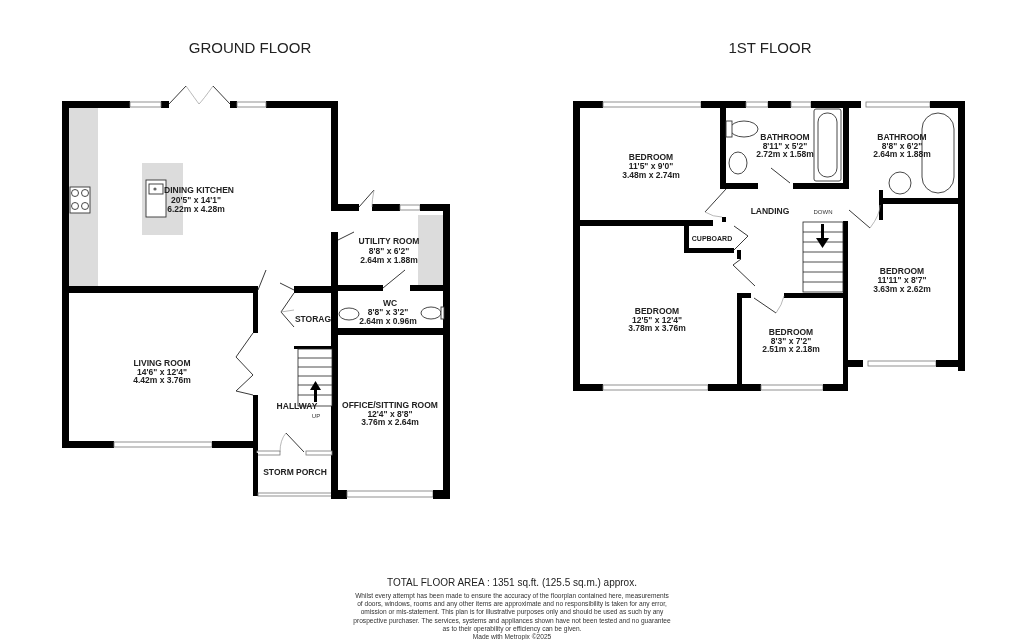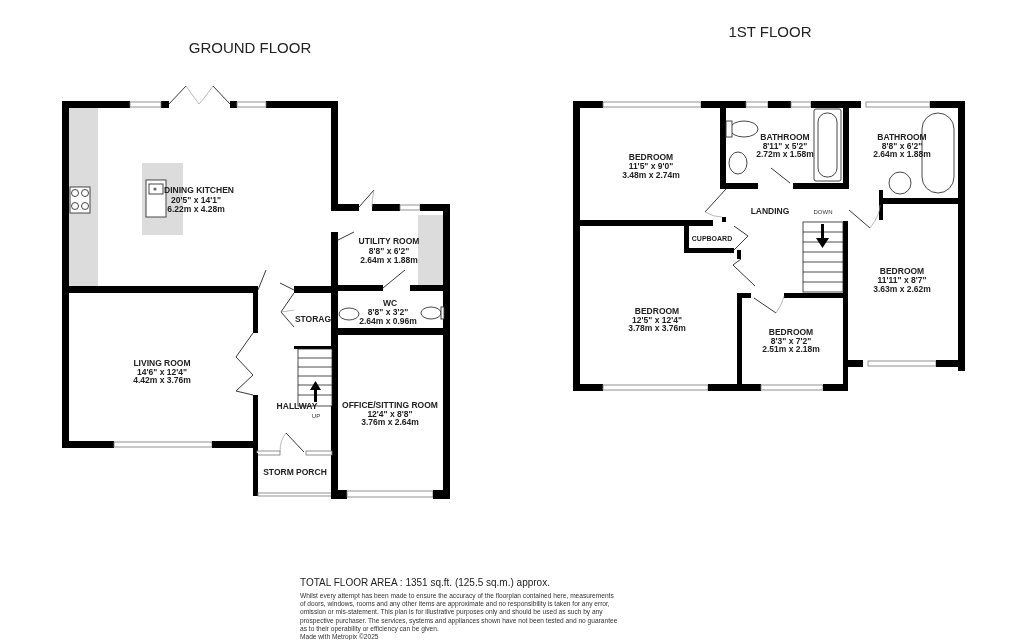--- a/index.html
+++ b/index.html
@@ -12,31 +12,31 @@
   .wall { fill: #000; }
   .win { fill: #fff; stroke: #777; stroke-width: 0.8; }
   .door { fill: none; stroke: #222; stroke-width: 0.9; }
   .arc { fill: none; stroke: #999; stroke-width: 0.7; }
   .fit { fill: #dcdcdc; }
   .fixture { fill: #fff; stroke: #333; stroke-width: 0.9; }
   .stair { fill: #fff; stroke: #222; stroke-width: 0.8; }
   .rlabel { font-family: "Liberation Sans", sans-serif; font-size: 8.5px; font-weight: bold; fill: #222; text-anchor: middle; }
   .rdim { font-family: "Liberation Sans", sans-serif; font-size: 8.5px; font-weight: bold; fill: #222; text-anchor: middle; }
   .small { font-family: "Liberation Sans", sans-serif; font-size: 6px; fill: #333; text-anchor: middle; }
-  .footer { position: absolute; left: 300px; width: 424px; }
+  .footer { position: absolute; left: 300px; width: 424px; text-align: center; }
   .total { top: 577px; font-size: 10px; color: #222; }
   .disc { top: 592px; font-size: 6.6px; line-height: 8.2px; color: #333; }
 </style>
 </head>
 <body>
 
 <div class="floor-title" style="left:130px; top:25px; width:240px;">
   <span class="t1">GROUND FLOOR</span>
 </div>
-<div class="floor-title" style="left:650px; top:9px; width:240px;">
+<div class="floor-title" style="left:650px; top:25px; width:240px;">
   <span class="t1">1ST FLOOR</span>
 </div>
 
 <svg id="plan" width="1024" height="640" viewBox="0 0 1024 640">
 
   <g>
 
     <rect class="fit" x="68" y="108" width="30" height="180"></rect>
     <rect class="fit" x="142" y="163" width="41" height="72"></rect>
     <rect class="fit" x="418" y="215" width="25" height="70"></rect>

